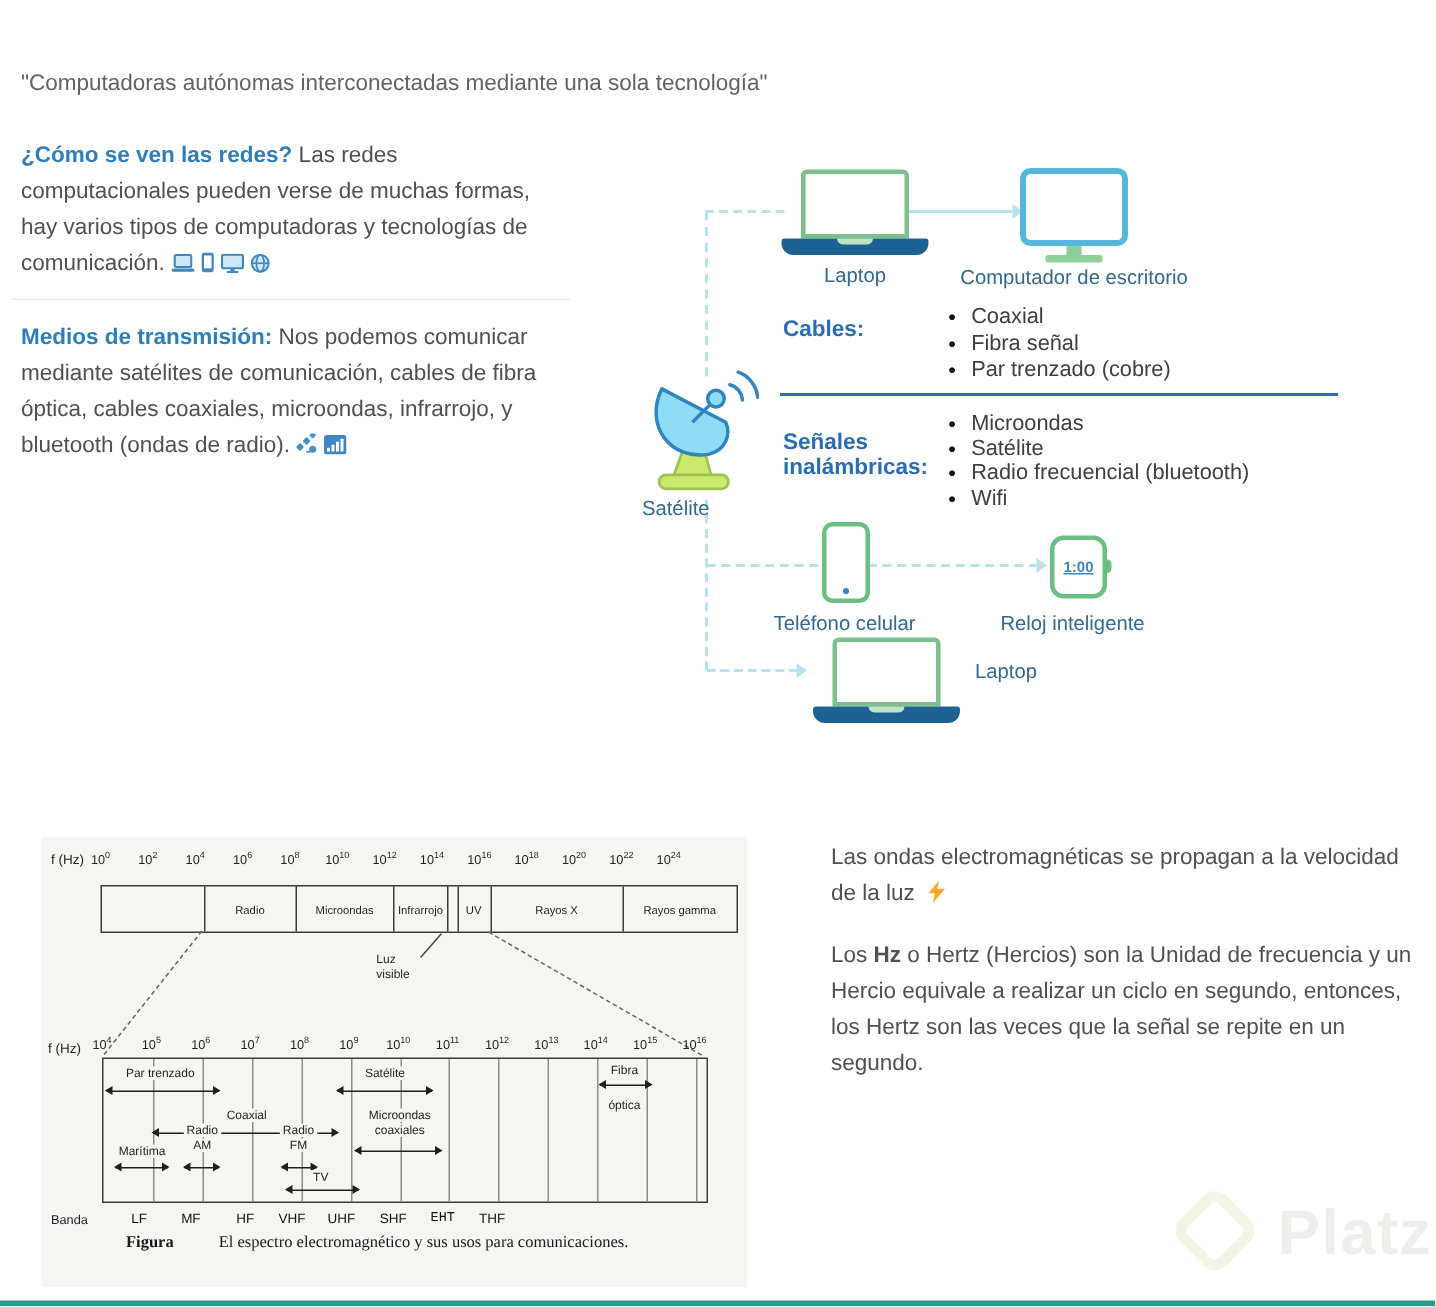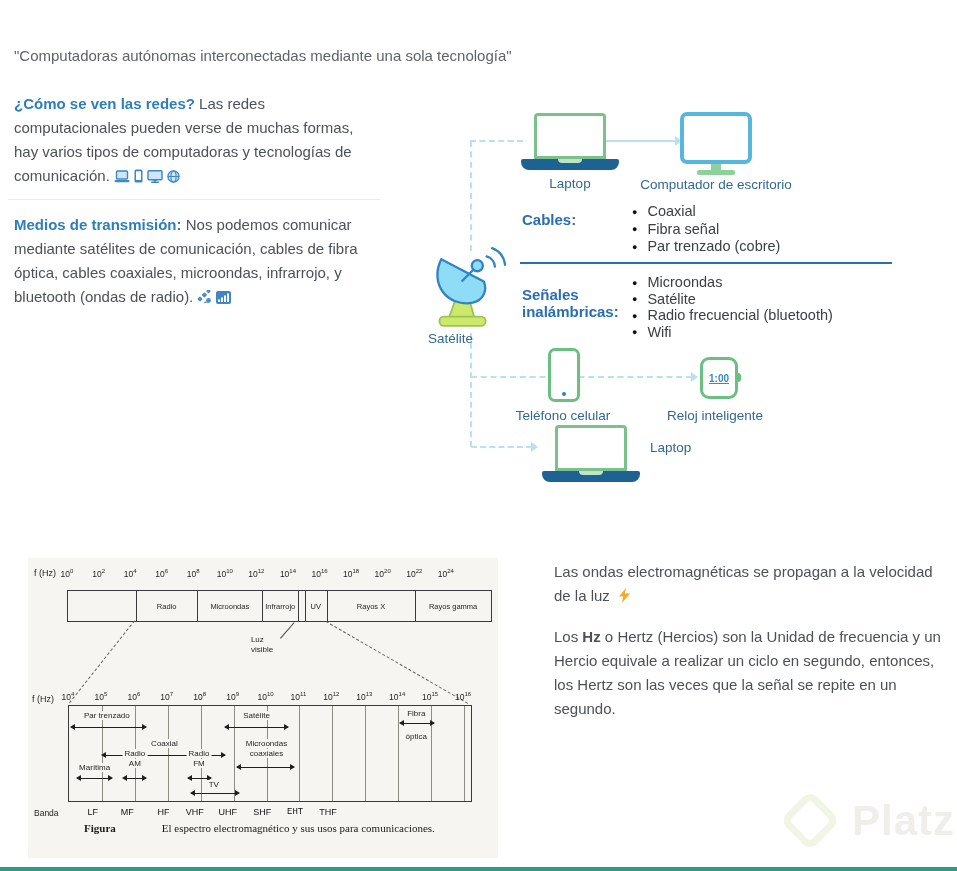--- a/index.html
+++ b/index.html
@@ -59,21 +59,21 @@
   .gridline{position:absolute;top:0;width:1px;height:100%;background:#8d8d86;}
   .usage-label{position:absolute;transform:translateX(-50%);font-size:8px;line-height:9px;background:#f6f5f1;padding:0 2px;white-space:nowrap;z-index:2;}
   .arr{position:absolute;height:1px;background:#1f1f1f;z-index:2;}
   .arr::before{content:"";position:absolute;left:-1px;top:-3px;border-right:5px solid #1f1f1f;border-top:3px solid transparent;border-bottom:3px solid transparent;}
   .arr::after{content:"";position:absolute;right:-1px;top:-3px;border-left:5px solid #1f1f1f;border-top:3px solid transparent;border-bottom:3px solid transparent;}
   .sketch-line{position:absolute;transform-origin:0 0;height:0;}
   .dashed-sketch{border-top:1px dashed #666;}
   .solid-sketch{border-top:1px solid #444;}
   .band-lab{position:absolute;transform:translateX(-50%);font-size:9px;color:#111;white-space:nowrap;}
   .fig-caption{position:absolute;left:56px;top:264px;font-family:"Liberation Serif",serif;font-size:11px;color:#1a1a1a;}
-  .fig-caption b{margin-right:46px;}
+  .fig-caption b{margin-right:30px;}
   .callout{position:absolute;transform:translateX(-50%);font-size:8px;line-height:10px;text-align:left;white-space:pre-line;}
 
   
   .watermark{position:absolute;left:780px;top:788px;display:flex;align-items:center;gap:12px;}
   .watermark .brand{font-size:42px;font-weight:600;color:#efeeeb;letter-spacing:1px;}
   .bottom-bar{position:absolute;left:0;top:867px;width:957px;height:4px;background:#2d9b8a;}
 </style>
 </head>
 <body>
 

